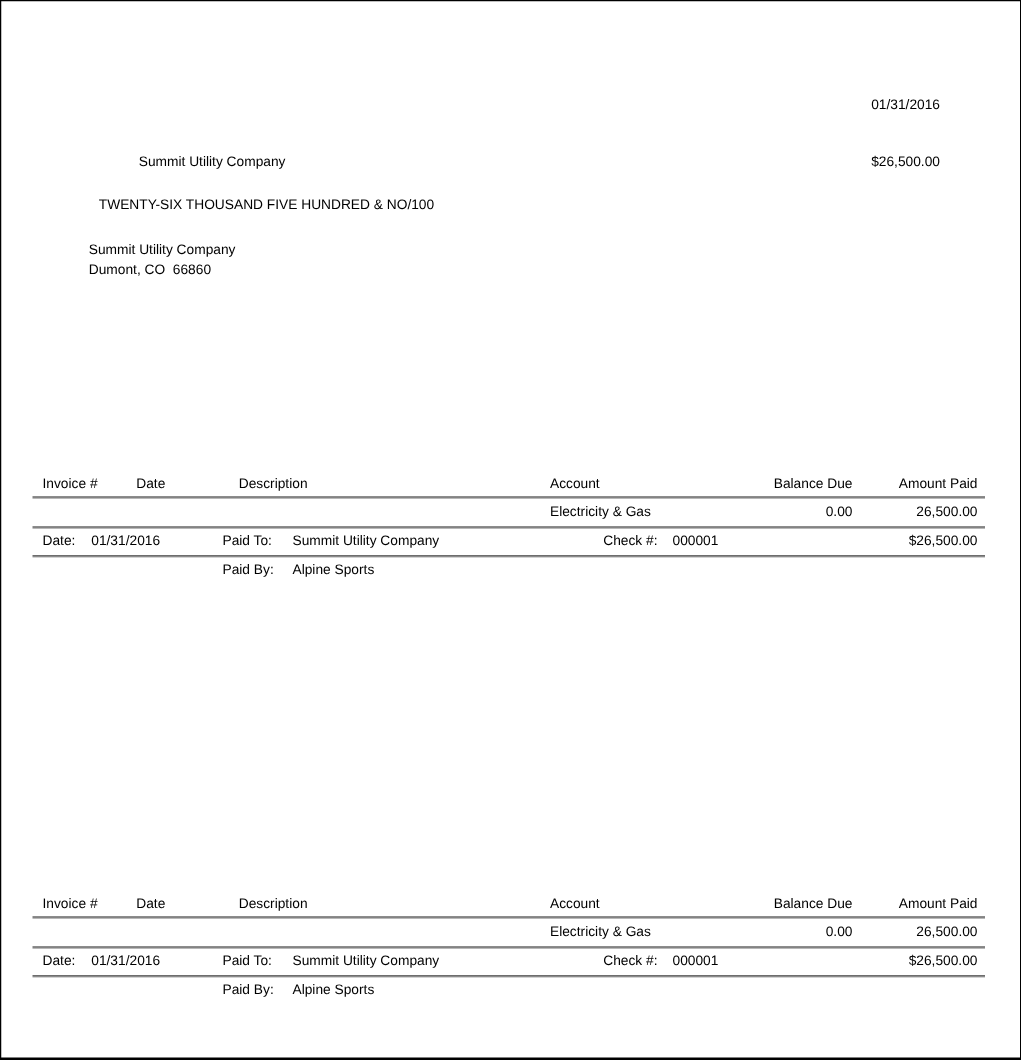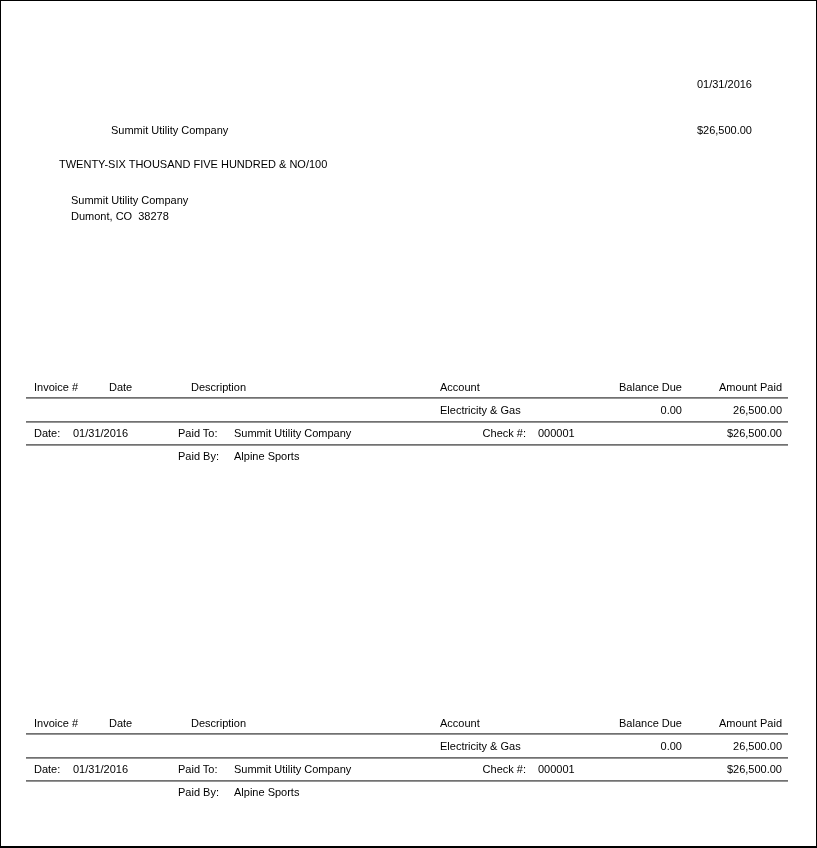--- a/index.html
+++ b/index.html
@@ -40,23 +40,23 @@
 </style>
 </head>
 <body>
 
 <div id="page">
 
   <div>
     <div class="abs r" style="top:77px; right:64px;">01/31/2016</div>
     <div class="abs" style="top:123px; left:110px;">Summit Utility Company</div>
     <div class="abs r" style="top:123px; right:64px;">$26,500.00</div>
-    <div class="abs" style="top:157px; left:58px;text-align:right;">TWENTY-SIX THOUSAND FIVE HUNDRED &amp; NO/100</div>
+    <div class="abs" style="top:157px; left:78px;text-align:right;">TWENTY-SIX THOUSAND FIVE HUNDRED &amp; NO/100</div>
     <div class="abs addr" style="top:191px; left:70px;">Summit Utility Company</div>
-    <div class="abs addr" style="top:207px; left:70px;">Dumont, CO  38278</div>
+    <div class="abs addr" style="top:207px; left:70px;">Dumont, CO  66860</div>
   </div>
 
   <div class="stub" style="top:374px;">
     <div class="abs" style="left:33px; top:6px;">Invoice #</div>
     <div class="abs" style="left:108px; top:6px;">Date</div>
     <div class="abs" style="left:190px; top:6px;">Description</div>
     <div class="abs" style="left:439px; top:6px;">Account</div>
     <div class="abs r" style="left:560px; width:121px; top:6px;">Balance Due</div>
     <div class="abs r" style="left:660px; width:121px; top:6px;">Amount Paid</div>
     <div class="rule" style="top:22px;"></div>

